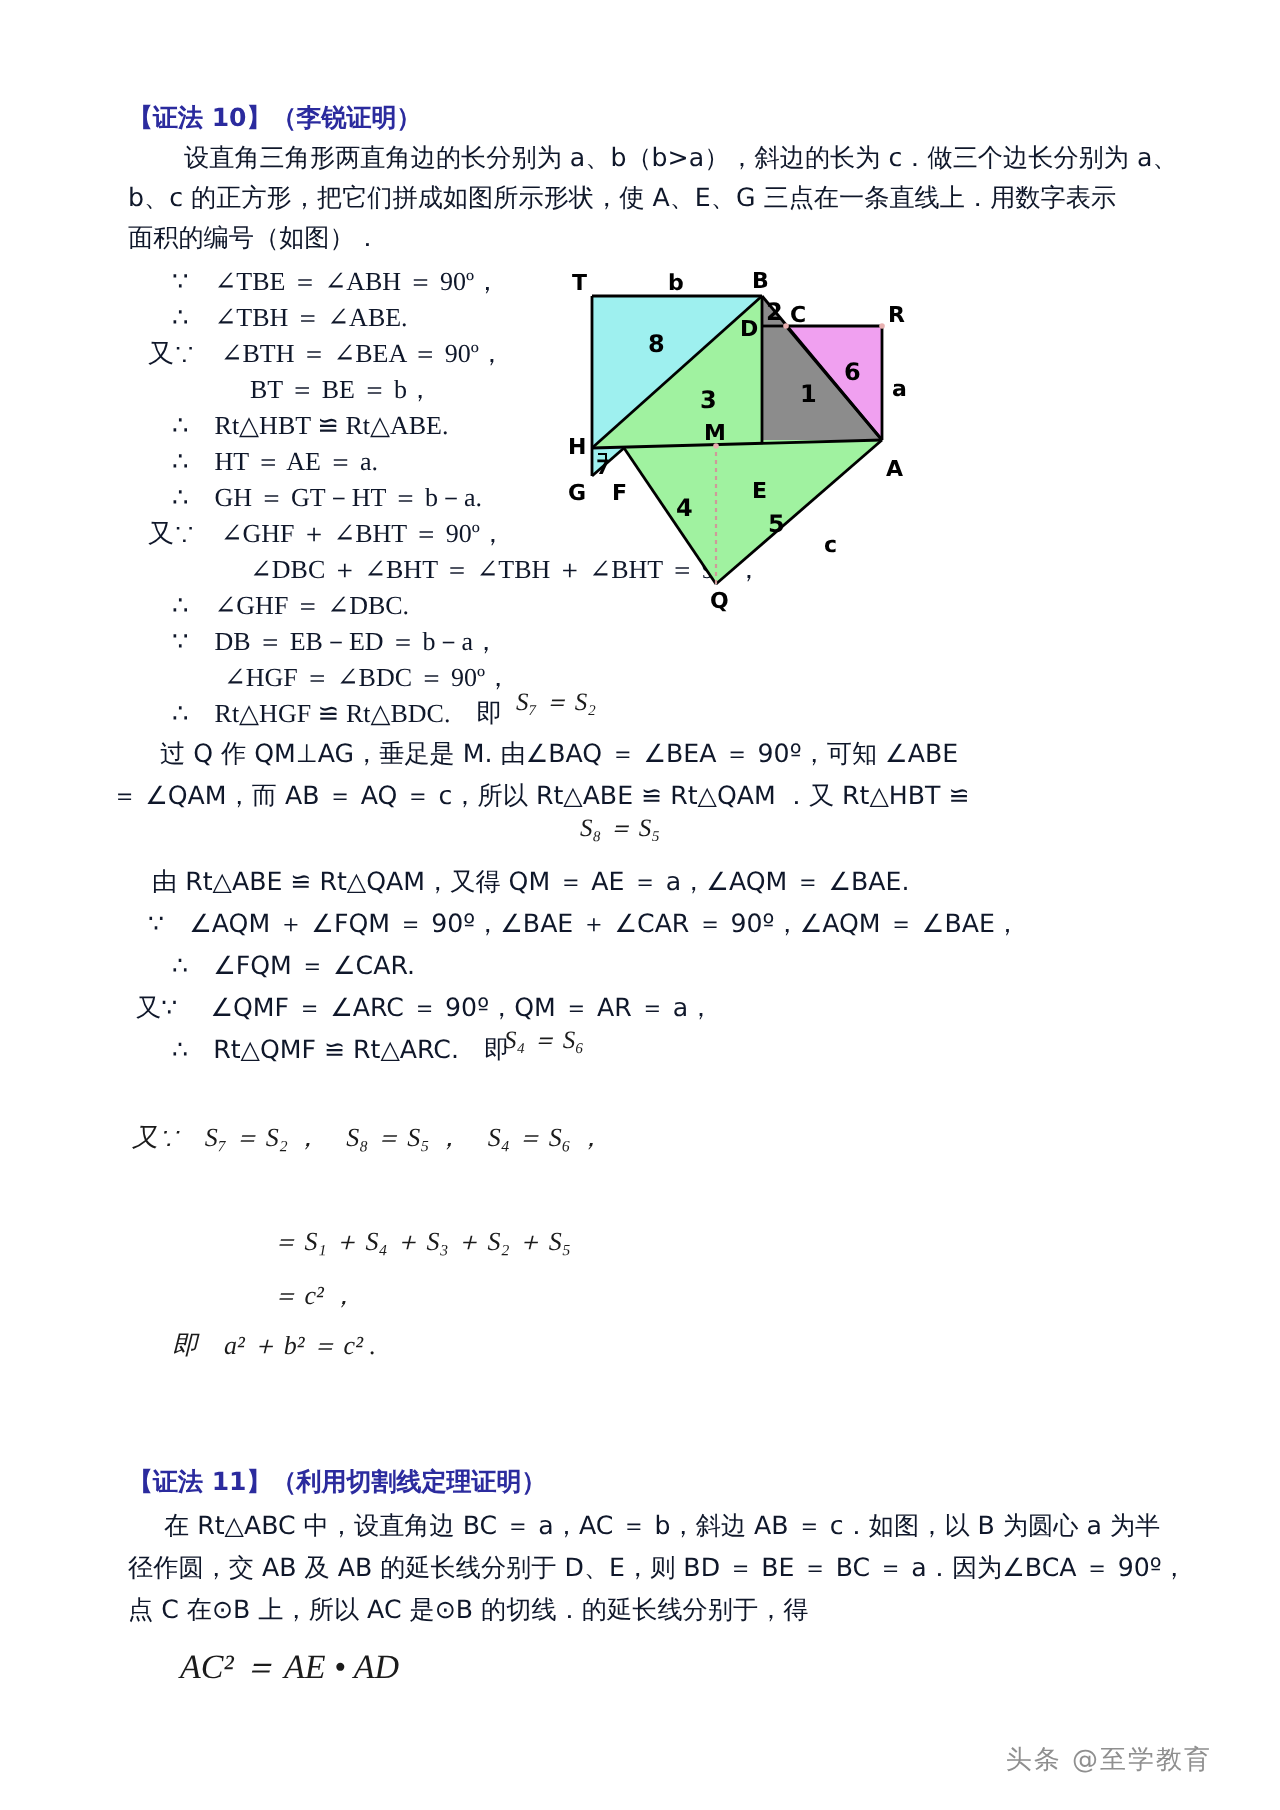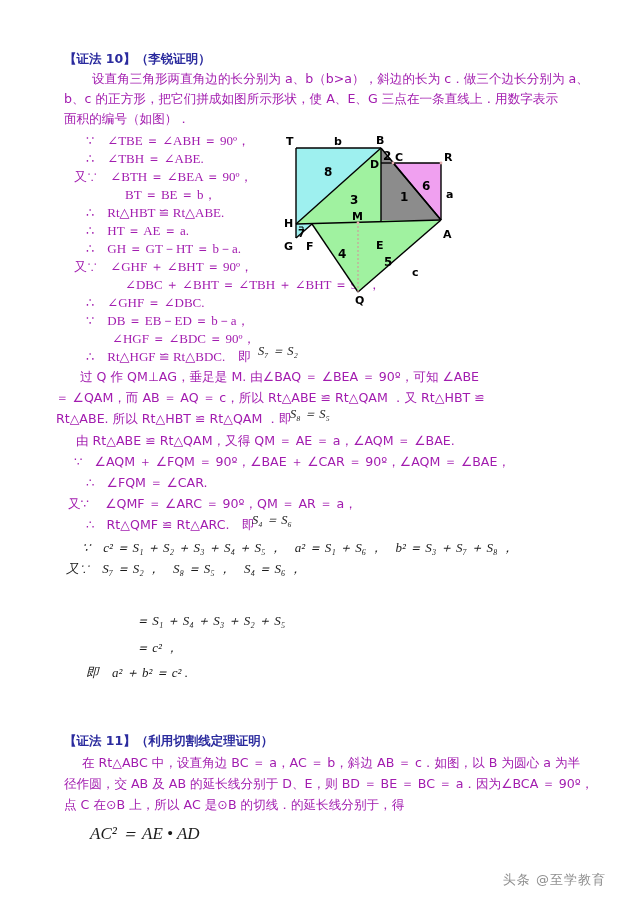--- a/index.html
+++ b/index.html
@@ -35,21 +35,21 @@
   }
   .proof-heading .paren {
     color: #2b2b9e;
   }
 
   
   .line {
     position: absolute;
     font-family: "Liberation Serif", "DejaVu Serif", serif;
     font-size: 13px;
-    color: #a21caf;
+    color: #0f172a;
     white-space: nowrap;
     line-height: 1;
   }
   .ln-cn {
     font-family: "DejaVu Sans", "Liberation Sans", sans-serif;
     font-size: 12.6px;
   }
   .sfml {
     font-family: "Liberation Serif", "DejaVu Serif", serif;
     font-style: italic;
@@ -120,31 +120,29 @@
   <div class="line" style="left:74px; top:260px;">又∵　∠GHF ＋ ∠BHT ＝ 90º，</div>
   <div class="line" style="left:86px; top:278px;">　　　∠DBC ＋ ∠BHT ＝ ∠TBH ＋ ∠BHT ＝ 90º，</div>
   <div class="line" style="left:86px; top:296px;">∴　∠GHF ＝ ∠DBC.</div>
   <div class="line" style="left:86px; top:314px;">∵　DB ＝ EB－ED ＝ b－a，</div>
   <div class="line" style="left:86px; top:332px;">　　∠HGF ＝ ∠BDC ＝ 90º，</div>
   <div class="line" style="left:86px; top:350px;">∴　Rt△HGF ≌ Rt△BDC.　即</div>
   <div class="line sfml" style="left:258px; top:345px;">S₇ ＝ S₂</div>
 
   <div class="line ln-cn" style="left:80px; top:371px;">过 Q 作 QM⊥AG，垂足是 M. 由∠BAQ ＝ ∠BEA ＝ 90º，可知  ∠ABE</div>
   <div class="line ln-cn" style="left:56px; top:392px;">＝ ∠QAM，而 AB ＝ AQ ＝ c，所以 Rt△ABE ≌ Rt△QAM ．又 Rt△HBT ≌</div>
-  <div class="line ln-cn" style="left:56px; top:413px;">Rt△ABE. 所以 Rt△HBT ≌ Rt△QAM ．即</div>
   <div class="line sfml" style="left:290px; top:408px;">S₈ ＝ S₅</div>
 
   <div class="line ln-cn" style="left:76px; top:435px;">由 Rt△ABE ≌ Rt△QAM，又得 QM ＝ AE ＝ a，∠AQM ＝ ∠BAE.</div>
   <div class="line ln-cn" style="left:74px; top:456px;">∵　∠AQM ＋ ∠FQM ＝ 90º，∠BAE ＋ ∠CAR ＝ 90º，∠AQM ＝ ∠BAE，</div>
   <div class="line ln-cn" style="left:86px; top:477px;">∴　∠FQM ＝ ∠CAR.</div>
   <div class="line ln-cn" style="left:68px; top:498px;">又∵　 ∠QMF ＝ ∠ARC ＝ 90º，QM ＝ AR ＝ a，</div>
   <div class="line ln-cn" style="left:86px; top:519px;">∴　Rt△QMF ≌ Rt△ARC.　即</div>
   <div class="line sfml" style="left:252px; top:514px;">S₄ ＝ S₆</div>
 
-  <div class="line sfml" style="left:82px; top:541px; font-size:13px;">∵　c² ＝ S₁ ＋ S₂ ＋ S₃ ＋ S₄ ＋ S₅ ，　a² ＝ S₁ ＋ S₆ ，　b² ＝ S₃ ＋ S₇ ＋ S₈ ，</div>
   <div class="line sfml" style="left:66px; top:562px; font-size:13px;">又∵　S₇ ＝ S₂ ，　S₈ ＝ S₅ ，　S₄ ＝ S₆ ，</div>
   <div class="line sfml" style="left:136px; top:614px; font-size:13px;">＝ S₁ ＋ S₄ ＋ S₃ ＋ S₂ ＋ S₅</div>
   <div class="line sfml" style="left:136px; top:641px; font-size:13px;">＝ c² ，</div>
   <div class="line sfml" style="left:86px; top:666px; font-size:13px;">即　a² ＋ b² ＝ c² .</div>
 
   <div class="figure">
     <svg width="215" height="180" viewBox="0 0 215 180">
 
       <polygon points="36,96 165,92 82,164" fill="#a0f2a0" stroke="none"></polygon>
 

